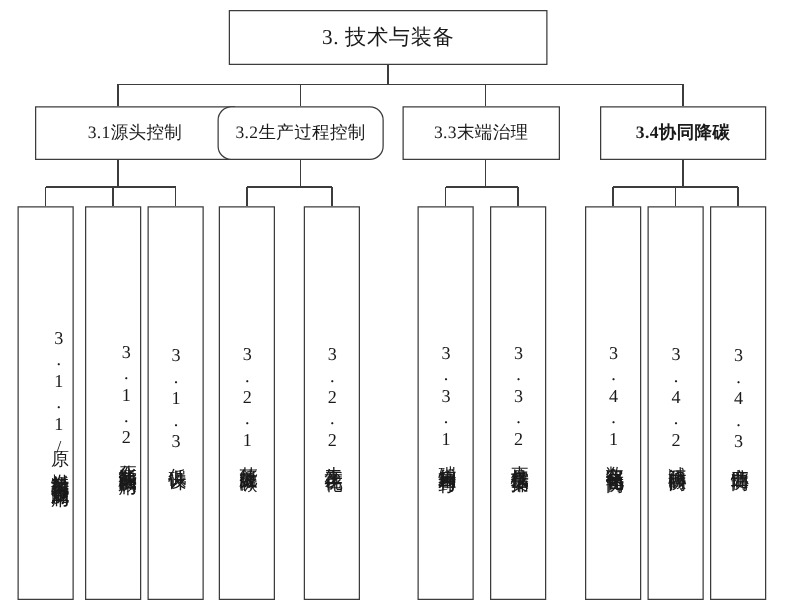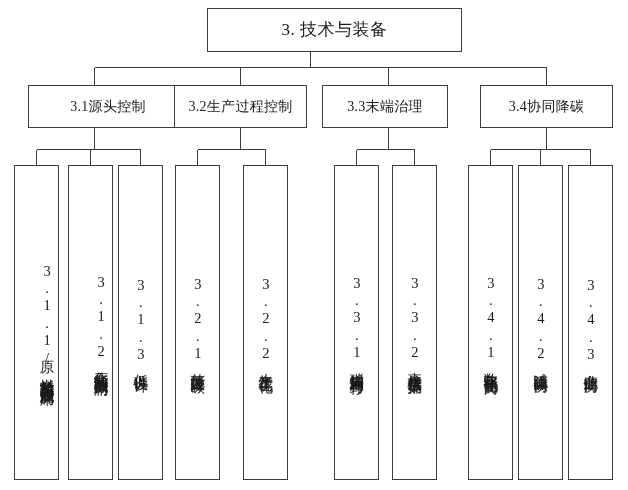--- a/index.html
+++ b/index.html
@@ -100,37 +100,37 @@
       <path d="M414.5 149.5 L414.5 165"></path>
 
       <path d="M546.5 128 L546.5 149.5"></path>
       <path d="M490.5 149.5 L590.5 149.5"></path>
       <path d="M490.5 149.5 L490.5 165"></path>
       <path d="M540.5 149.5 L540.5 165"></path>
       <path d="M590.5 149.5 L590.5 165"></path>
     </g>
   </svg>
 
-  <div class="node root" style="left:183px; top:8px; width:255px; height:44px;margin-left:24px;">
+  <div class="node root" style="left:183px; top:8px; width:255px; height:44px;">
     <span>3. 技术与装备</span>
   </div>
 
   <div class="node level2" style="left:28px; top:85px; width:160px; height:43px;">
     <span>3.1源头控制</span>
   </div>
 
-  <div class="node level2" style="left:174px; top:85px; width:133px; height:43px;">
+  <div class="node level2" style="left:174px; top:85px; width:133px; height:43px;border-radius:11px;">
     <span>3.2生产过程控制</span>
   </div>
 
   <div class="node level2" style="left:322px; top:85px; width:126px; height:43px;">
     <span>3.3末端治理</span>
   </div>
 
-  <div class="node level2" style="left:480px; top:85px; width:133px; height:43px;">
+  <div class="node level2" style="left:480px; top:85px; width:133px; height:43px;font-weight:bold;">
     <span>3.4协同降碳</span>
   </div>
 
   <div class="node leaf tall-start" style="left:14px; top:165px; width:45px; height:315px;">
     <span class="vtext">3.1.1原/燃料替代与可再生能源利用</span>
   </div>
 
   <div class="node leaf tall-start" style="left:68px; top:165px; width:45px; height:315px;">
     <span class="vtext">3.1.2化石能源清洁低碳利用</span>
   </div>

